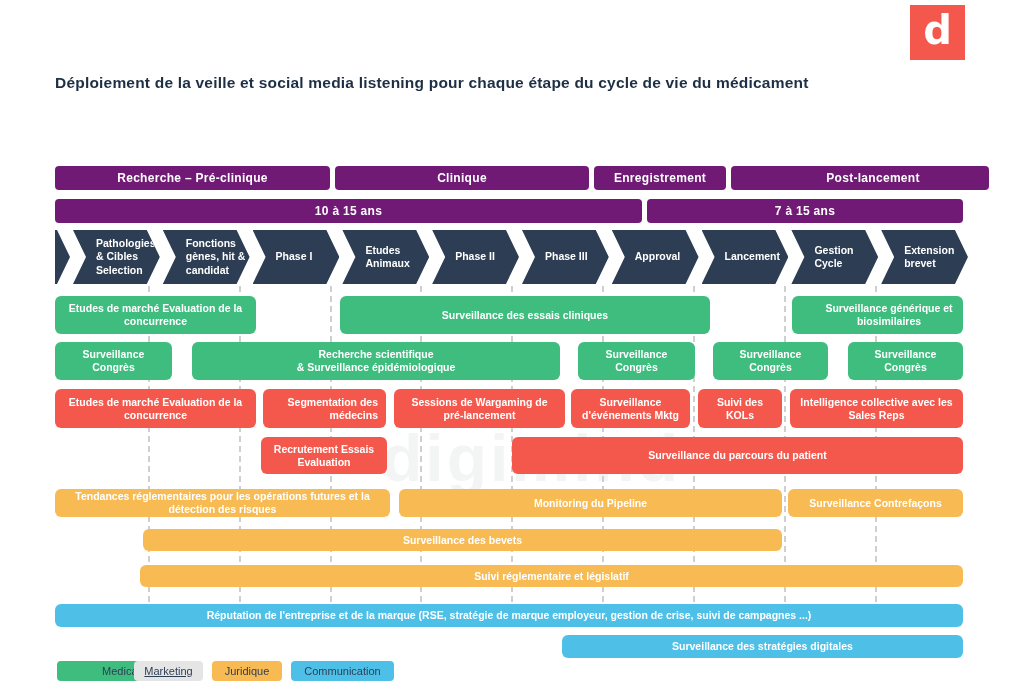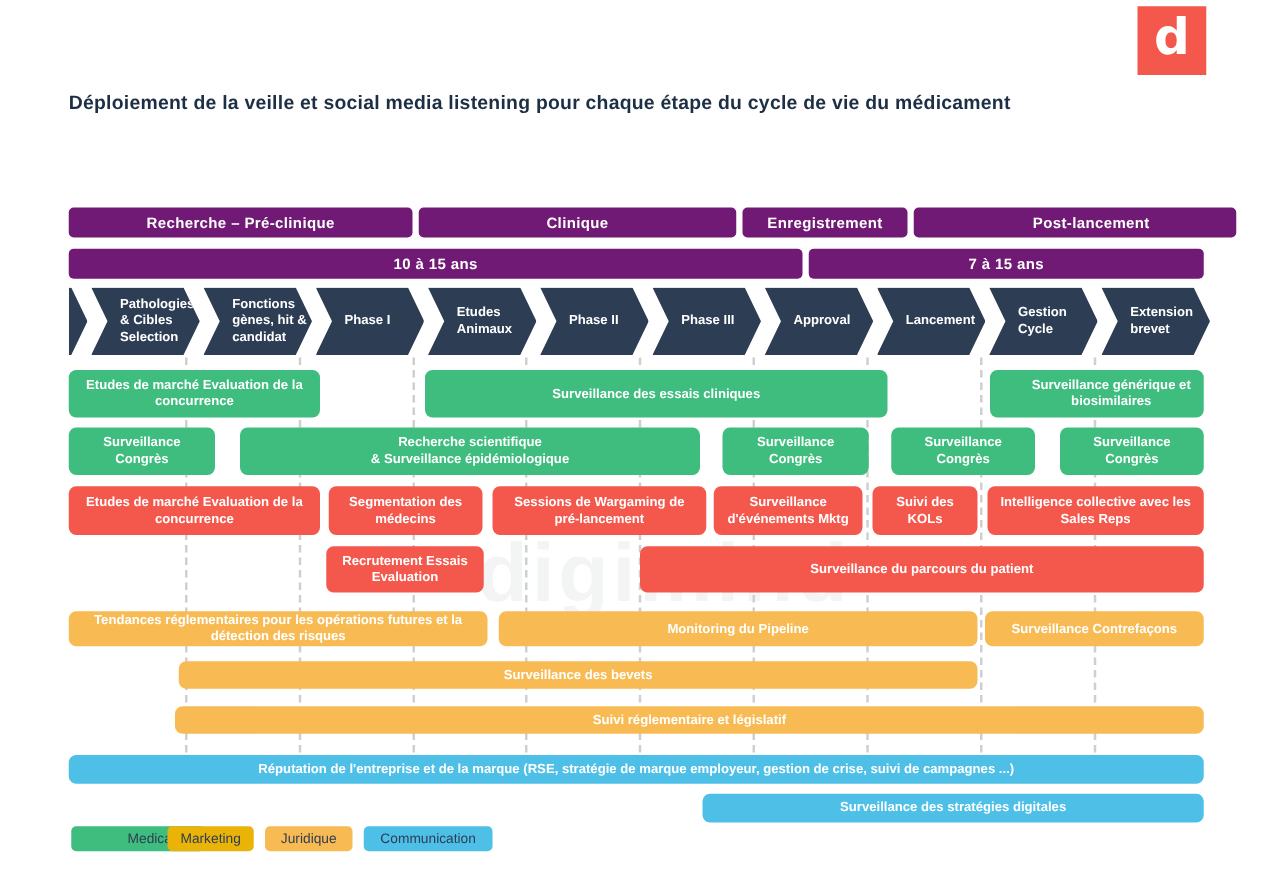--- a/index.html
+++ b/index.html
@@ -32,21 +32,21 @@
   
   .dash{position:absolute;top:286px;height:316px;width:0;border-left:2px dashed #cfcfcf;z-index:1;}
   
   .bar{position:absolute;border-radius:6px;color:#fff;font-weight:bold;font-size:10.5px;
         line-height:1.22;display:flex;align-items:center;justify-content:center;text-align:center;
         box-sizing:border-box;padding:1px 8px;z-index:2;white-space:pre-line;}
   .c-green{background:#3EBD7E;}
   .c-red{background:#F4584C;}
   .c-orange{background:#F8BB54;}
   .c-blue{background:#4EC0E8;}
-  .c-orangered{background:#eab308;}
+  .c-orangered{background:#e5e5e5;text-decoration:underline;}
   
   .chip{position:absolute;height:20px;border-radius:4px;display:flex;align-items:center;
         justify-content:center;color:#2D3E54;font-size:11px;z-index:2;}
   
   .watermark{position:absolute;left:382px;top:420px;font-size:66px;font-weight:bold;
         color:#707a84;opacity:.08;letter-spacing:3px;z-index:0;}
 </style>
 </head>
 <body>
 
@@ -103,21 +103,21 @@
     <div class="bar c-green" style="left: 55px; top: 296px; width: 201px; height: 38px;">Etudes de marché Evaluation de la concurrence</div>
     <div class="bar c-green" style="left: 340px; top: 296px; width: 370px; height: 38px; text-align: center;">Surveillance des essais cliniques</div>
     <div class="bar c-green" style="left: 792px; top: 296px; width: 171px; height: 38px; padding-left: 31px;">Surveillance générique et biosimilaires</div>
     <div class="bar c-green" style="left: 55px; top: 342px; width: 117px; height: 38px;">Surveillance Congrès</div>
     <div class="bar c-green" style="left: 192px; top: 342px; width: 368px; height: 38px;">Recherche scientifique
 &amp; Surveillance épidémiologique</div>
     <div class="bar c-green" style="left: 578px; top: 342px; width: 117px; height: 38px;">Surveillance Congrès</div>
     <div class="bar c-green" style="left: 713px; top: 342px; width: 115px; height: 38px;">Surveillance Congrès</div>
     <div class="bar c-green" style="left: 848px; top: 342px; width: 115px; height: 38px;">Surveillance Congrès</div>
     <div class="bar c-red" style="left: 55px; top: 389px; width: 201px; height: 39px;">Etudes de marché Evaluation de la concurrence</div>
-    <div class="bar c-red" style="left: 263px; top: 389px; width: 123px; height: 39px;">Segmentation des médecins</div>
+    <div class="bar c-red" style="left: 263px; top: 389px; width: 123px; height: 39px; text-align: right;">Segmentation des médecins</div>
     <div class="bar c-red" style="left: 394px; top: 389px; width: 171px; height: 39px;">Sessions de Wargaming de pré-lancement</div>
     <div class="bar c-red" style="left: 571px; top: 389px; width: 119px; height: 39px;">Surveillance d'événements Mktg</div>
     <div class="bar c-red" style="left: 698px; top: 389px; width: 84px; height: 39px;">Suivi des KOLs</div>
     <div class="bar c-red" style="left: 790px; top: 389px; width: 173px; height: 39px;">Intelligence collective avec les Sales Reps</div>
     <div class="bar c-red" style="left: 261px; top: 437px; width: 126px; height: 37px;">Recrutement Essais Evaluation</div>
     <div class="bar c-red" style="left: 512px; top: 437px; width: 451px; height: 37px;">Surveillance du parcours du patient</div>
     <div class="bar c-orange" style="left: 55px; top: 489px; width: 335px; height: 28px;">Tendances réglementaires pour les opérations futures et la détection des risques</div>
     <div class="bar c-orange" style="left: 399px; top: 489px; width: 383px; height: 28px;">Monitoring du Pipeline</div>
     <div class="bar c-orange" style="left: 788px; top: 489px; width: 175px; height: 28px;">Surveillance Contrefaçons</div>
     <div class="bar c-orange" style="left: 143px; top: 529px; width: 639px; height: 22px;">Surveillance des bevets</div>

